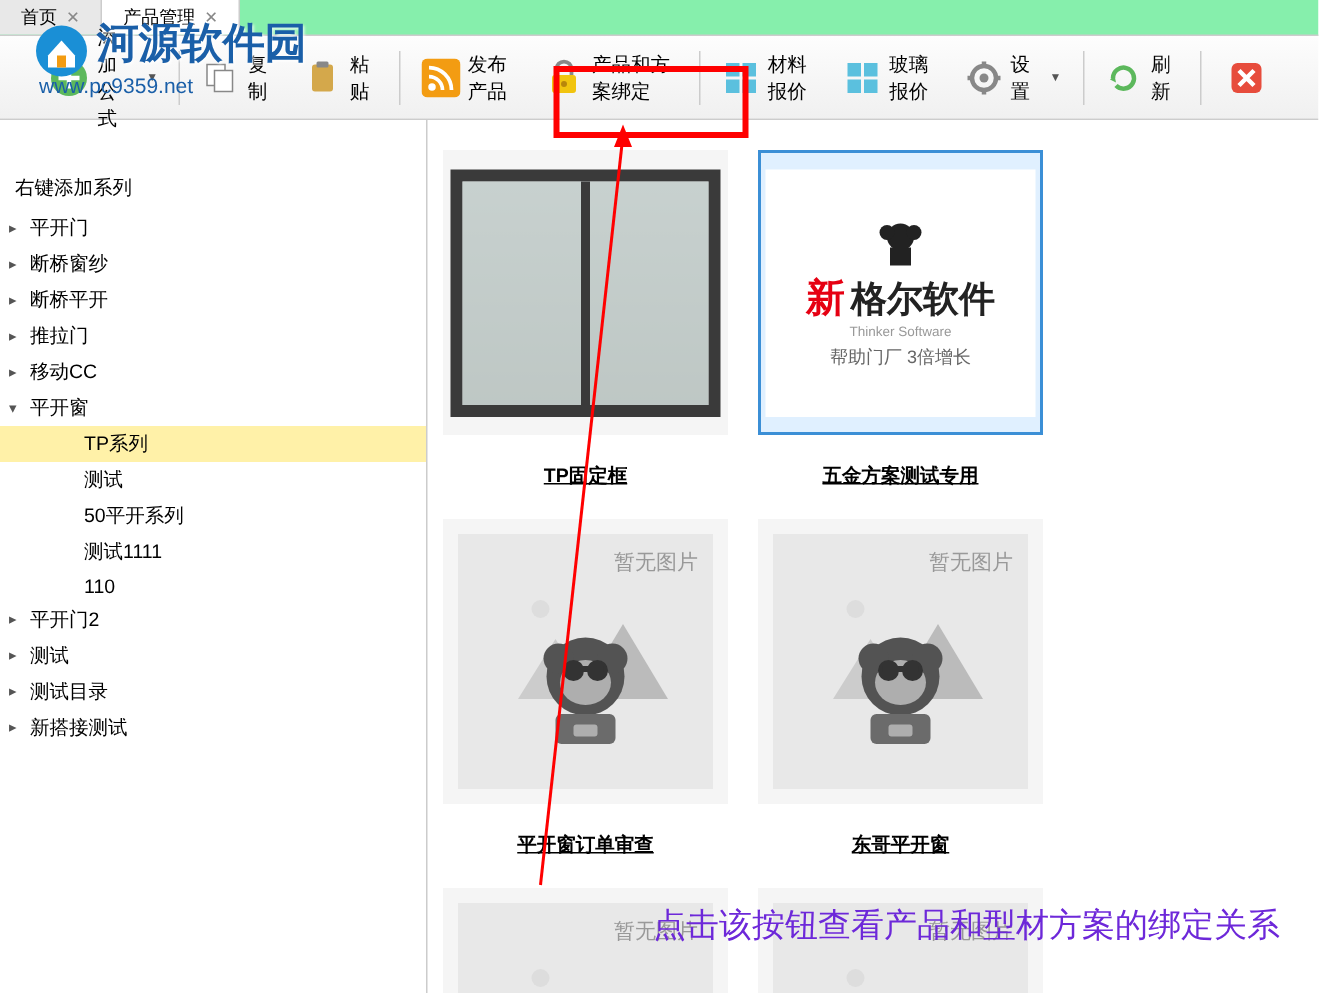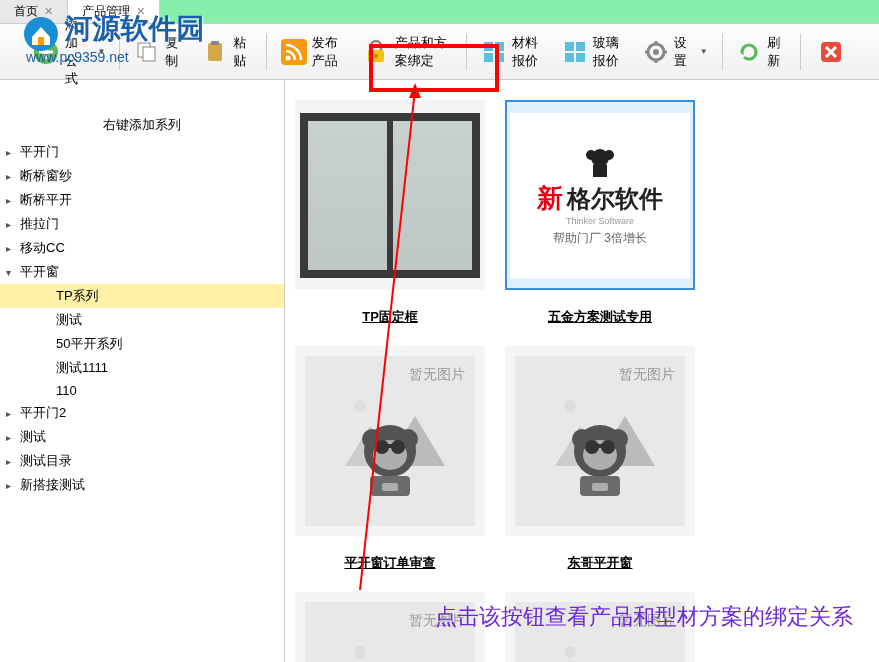--- a/index.html
+++ b/index.html
@@ -17,21 +17,21 @@
     .toolbar { display: flex; align-items: center; background: linear-gradient(#fdfdfd, #f0f0f0); border-bottom: 1px solid #ccc; padding: 6px 24px; gap: 2px; height: 56px; }
     .toolbar-btn { display: flex; align-items: center; gap: 5px; padding: 5px 8px; font-size: 13px; cursor: pointer; border-radius: 3px; }
     .toolbar-sep { width: 1px; height: 36px; background: #ccc; margin: 0 4px; }
     .icon-box { width: 32px; height: 32px; display: flex; align-items: center; justify-content: center; border-radius: 4px; }
     .dropdown-arrow { font-size: 8px; color: #555; margin-left: 2px; }
     
     .highlight-box { position: absolute; border: 4px solid #ff0000; top: 44px; left: 369px; width: 130px; height: 48px; z-index: 50; pointer-events: none; }
     
     .main { display: flex; height: calc(100% - 80px); }
     .sidebar { width: 285px; border-right: 1px solid #ccc; overflow-y: auto; padding-top: 30px; }
-    .sidebar-title { padding: 6px 10px; font-size: 13px; text-align: center; }
+    .sidebar-title { padding: 6px 10px; font-size: 13px; }
     .tree-item { display: flex; align-items: center; padding: 3px 6px; font-size: 13px; cursor: pointer; }
     .tree-arrow { width: 14px; font-size: 10px; color: #555; }
     .tree-item.child { padding-left: 56px; }
     .tree-item.selected { background: #fff1a8; }
     
     .content { flex: 1; padding: 20px 10px; overflow: auto; position: relative; }
     .products { display: flex; flex-wrap: wrap; gap: 20px; }
     .product-card { width: 190px; display: flex; flex-direction: column; align-items: center; }
     .product-card.selected .product-img { border: 2px solid #3b8fd6; background: #e0f0ff; }
     .product-img { width: 190px; height: 190px; display: flex; align-items: center; justify-content: center; background: #f5f5f5; }

